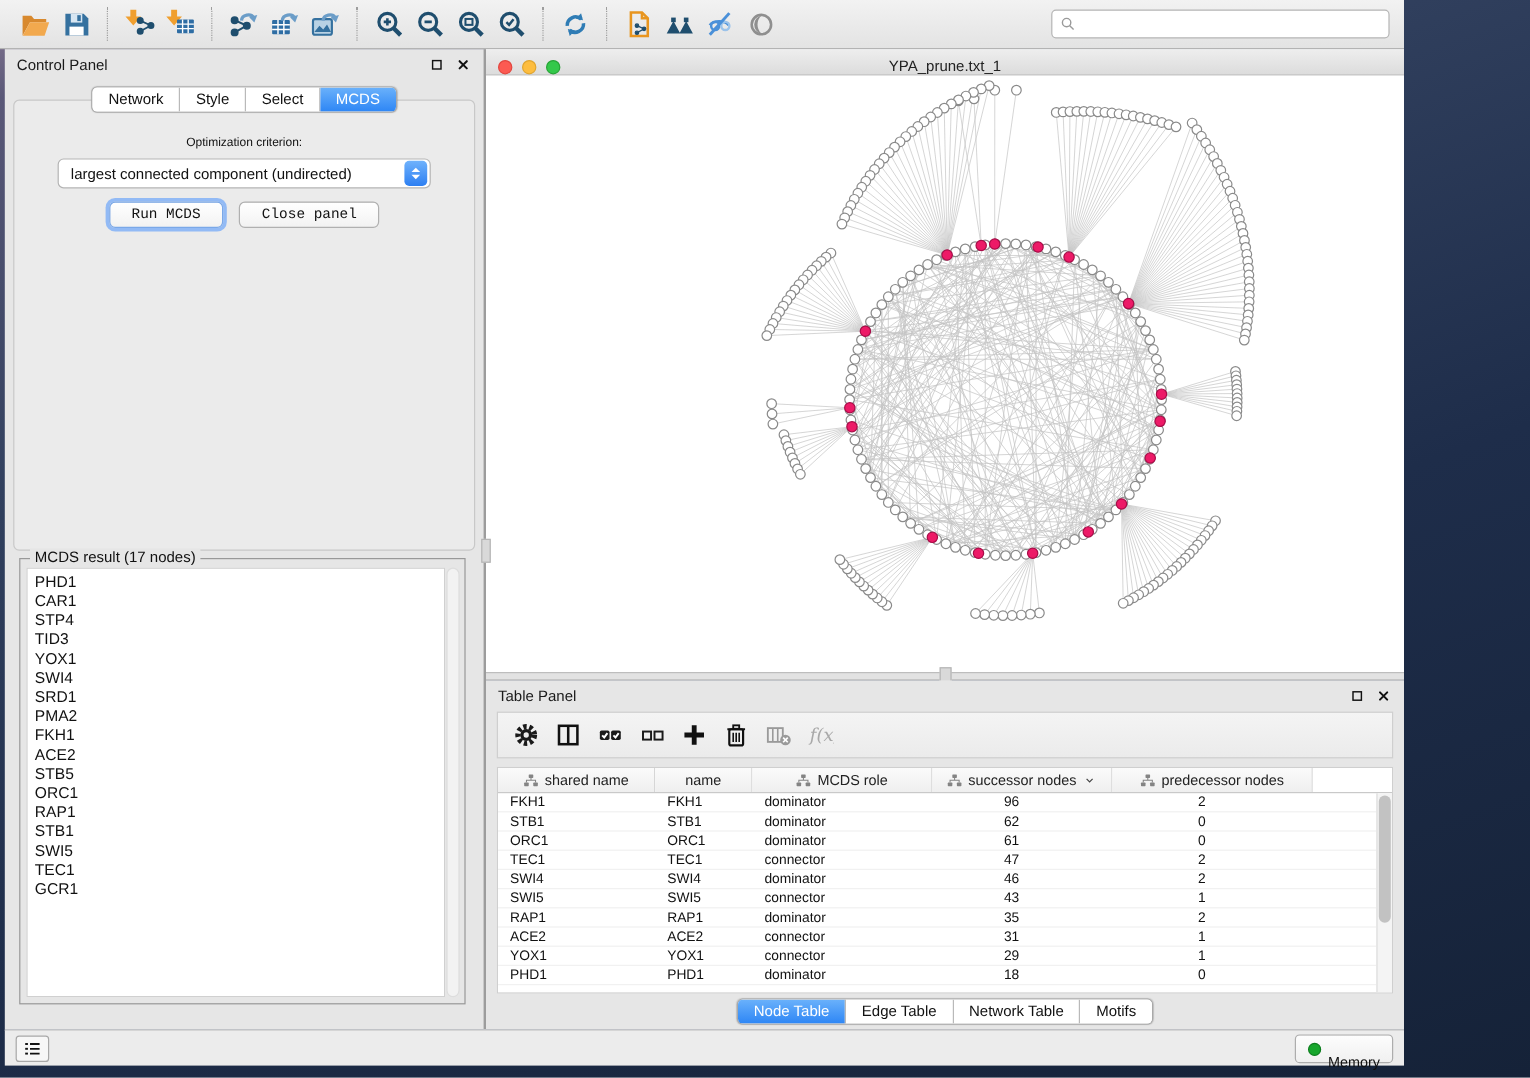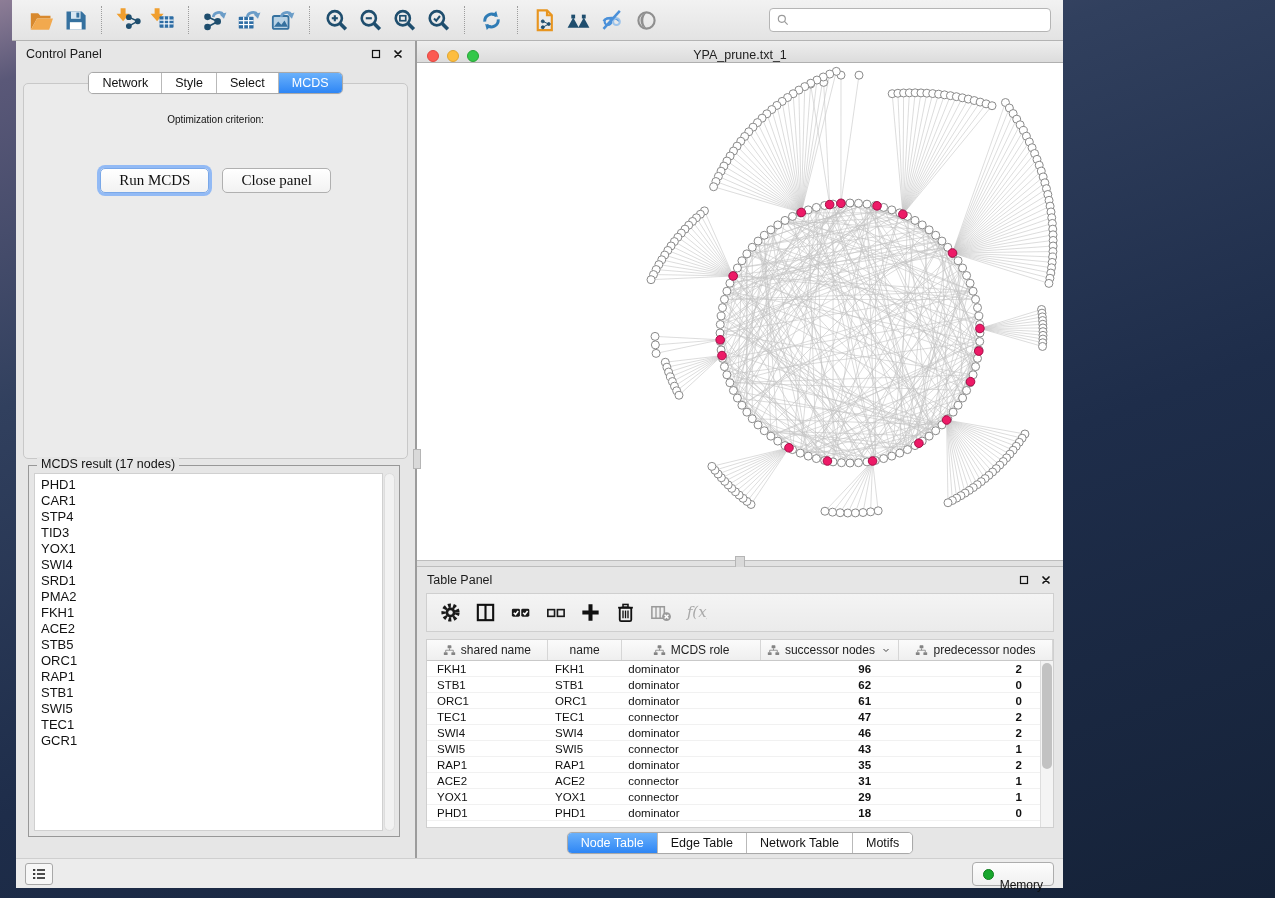--- a/index.html
+++ b/index.html
@@ -2,21 +2,21 @@
 <html><head>
 <meta charset="utf-8">
 <style>
   * { box-sizing: border-box; }
   html,body { margin:0; padding:0; }
   body {
     width:1275px; height:898px; overflow:hidden; position:relative;
     font-family:"Liberation Sans", sans-serif;
     background:linear-gradient(160deg,#8d7d96 0%,#5a5878 6%,#31405e 30%,#1e2d4a 60%,#152238 100%);
   }
-  .app { position:absolute; left:12px; top:0; width:1051px; height:888px; }
+  .app { position:absolute; left:0; top:0; width:1170px; height:888px; }
 
   
   .toolbar {
     position:absolute; left:0; top:0; right:0; height:41px;
     background:linear-gradient(#f2f2f2,#e3e3e3);
     border-bottom:1px solid #b3b3b3;
     display:flex; align-items:center; padding:0 12px;
   }
   .tbicon { width:34px; height:32px; display:flex; align-items:center; justify-content:center; border-radius:4px; }
   .tbicon svg { width:27px; height:27px; }
@@ -58,21 +58,21 @@
     border:1px solid #b5b5b5; border-radius:5px; display:flex; align-items:center;
   }
   .dropdown .dd-text { flex:1; font-size:12.5px; color:#111; padding-left:10px; white-space:nowrap; }
   .dd-stepper {
     width:19px; height:21px; margin-right:2px; border-radius:4px;
     background:linear-gradient(#6fb2fc,#2d7ff2); display:flex; flex-direction:column; align-items:center; justify-content:center; gap:1px;
   }
   .btn-row { position:absolute; top:84px; left:0; right:0; display:flex; justify-content:center; gap:13px; }
   .btn {
     background:linear-gradient(#ffffff,#f2f2f2); border:1px solid #b0b0b0; border-radius:5px;
-    font-size:15px; color:#111; padding:3px 18px; font-family:Liberation Serif, serif;
+    font-size:12px; color:#111; padding:3px 18px; font-family:Liberation Mono, monospace;
   }
   .btn.focusring { box-shadow:0 0 0 3px rgba(98,160,250,.65); border-color:#7aa8e8; }
 
   .result-group { position:absolute; left:12px; right:15px; top:424px; height:372px; border:1px solid #989898; }
   .result-legend { position:absolute; top:-9px; left:8px; background:#e6e6e6; padding:0 4px; font-size:12.5px; color:#111; }
   .result-list { position:absolute; left:5px; right:16px; top:7px; bottom:5px; background:#fff; border:1px solid #d0d0d0; overflow:hidden; padding:3px 0 0 6px; }
   .result-item { font-size:13px; line-height:16px; color:#111; }
   .result-scroll { position:absolute; right:4px; top:7px; bottom:5px; width:11px; background:#f2f2f2; border:1px solid #ddd; border-radius:6px; }
   .v-grip { position:absolute; right:-6px; top:408px; width:8px; height:20px; background:#d9d9d9; border:1px solid #b5b5b5; z-index:5; }
 
@@ -108,21 +108,21 @@
   .tbl { margin:7px 9px 0 9px; background:#fff; border:1px solid #cfcfcf; flex:1; position:relative; overflow:hidden; }
   .tbl-head { display:flex; height:21px; border-bottom:1px solid #c9c9c9; }
   .th { display:flex; align-items:center; justify-content:center; gap:5px; background:linear-gradient(#fbfbfb,#efefef); border-right:1px solid #d6d6d6; font-size:12px; color:#222; position:relative; }
   .th svg.hier { width:13px; height:13px; }
   .th svg.chev { width:12px; height:12px; }
   .th.filler { flex:1; background:#fff; border-right:none; }
   .c0{width:131px}.c1{width:81px}.c2{width:150px}.c3{width:150px}.c4{width:167px}
   .tbl-body { position:absolute; top:21px; left:0; right:13px; bottom:0; overflow:hidden; }
   .tr { display:flex; height:16px; align-items:center; border-bottom:1px solid #f1f1f1; }
   .td { font-size:11.5px; color:#111; padding-left:10px; white-space:nowrap; overflow:hidden; }
-  .td.num { text-align:right; padding-left:0; padding-right:18px;font-weight:bold; }
+  .td.num { text-align:center; padding-left:0; padding-right:18px; }
   .tbl-scroll { position:absolute; right:0; top:21px; bottom:0; width:13px; background:#f4f4f4; border-left:1px solid #ddd; }
   .tbl-thumb { position:absolute; left:1px; right:1px; top:2px; height:106px; background:#c2c2c2; border-radius:6px; }
 
   .tp-tabs { height:30px; display:flex; justify-content:center; align-items:center; }
 
   
   .statusbar { position:absolute; left:4px; right:0; bottom:0; height:30px; background:#ececec; border-top:1px solid #cfcfcf; }
   .list-btn { position:absolute; left:9px; top:4px; width:28px; height:22px; background:#f7f7f7; border:1px solid #a8a8a8; border-radius:3px; display:flex; align-items:center; justify-content:center; }
   .list-btn svg { width:16px; height:16px; }
   .memory-btn {
@@ -330,20 +330,31 @@
       <div class="cp-tabs" id="cp-tabs">
           <span class="seg-group">
             <span class="seg">Network</span>
             <span class="seg">Style</span>
             <span class="seg">Select</span>
             <span class="seg sel">MCDS</span>
           </span>
         </div>
       <div class="cp-card">
         <div class="opt-label">Optimization criterion:</div>
+        <div class="dropdown">
+          <span class="dd-text">largest connected component (undirected)</span>
+          <span class="dd-stepper">
+            <svg viewBox="0 0 10 5" width="9" height="5">
+                <path d="M1 4.5L5 .5 9 4.5z" fill="#fff"></path>
+              </svg>
+            <svg viewBox="0 0 10 5" width="9" height="5">
+                <path d="M1 .5L5 4.5 9 .5z" fill="#fff"></path>
+              </svg>
+          </span>
+        </div>
         <div class="btn-row">
           <button class="btn focusring">Run MCDS</button>
           <button class="btn">Close panel</button>
         </div>
       </div>
       <div class="result-group">
         <span class="result-legend">MCDS result (17 nodes)</span>
         <div class="result-list" id="result-list">
             <div class="result-item">PHD1</div>
             <div class="result-item">CAR1</div>

